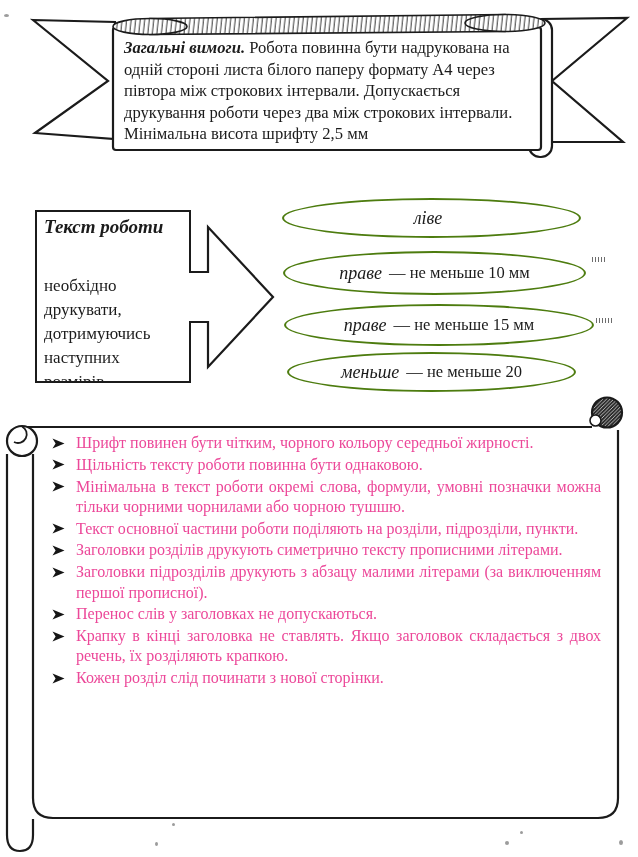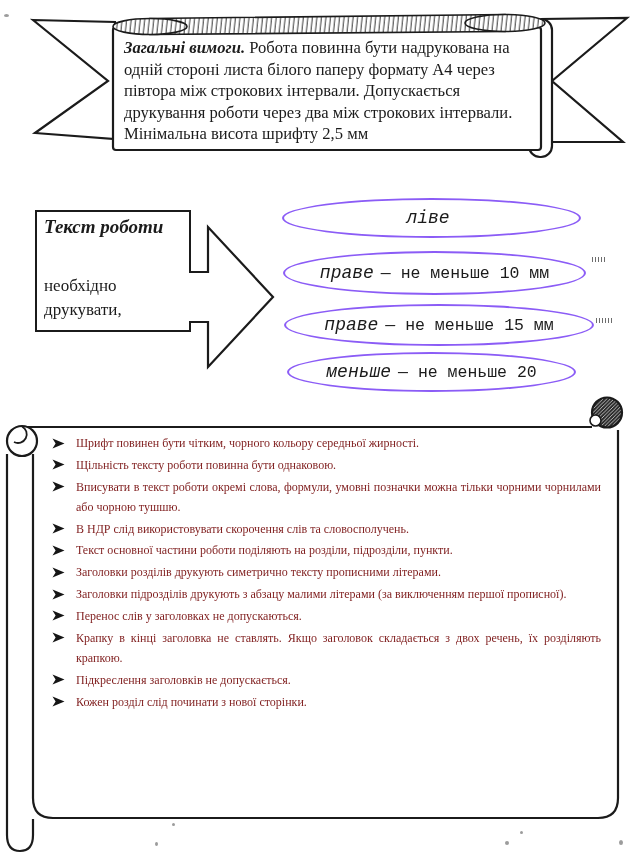--- a/index.html
+++ b/index.html
@@ -6,39 +6,39 @@
   .page{position:relative;width:638px;height:857px;background:#ffffff;overflow:hidden;
         font-family:"Liberation Serif","DejaVu Serif",serif;color:#1b1b1b;}
   .abs{position:absolute;}
 
   
   .banner-text{left:124px;top:37px;width:420px;font-size:16.6px;line-height:21.6px;
                white-space:pre-line;}
   .lead{font-weight:bold;font-style:italic;margin-top:12px;}
 
   
-  .textbox{left:35px;top:210px;width:156px;height:122px;border:2.2px solid #1b1b1b;
+  .textbox{left:35px;top:210px;width:156px;height:173px;border:2.2px solid #1b1b1b;
            box-sizing:border-box;background:#fff;overflow:hidden;}
   .box-title{font-size:19px;font-weight:bold;font-style:italic;margin:4px 0 3px 7px;white-space:nowrap;}
   .box-lines{font-size:17px;line-height:23.9px;margin-left:7px;white-space:pre-line;margin-top:36px;}
   .arrow-svg{left:189px;top:220px;}
 
-  .oval{position:absolute;border:2px solid #8b5cf6;border-radius:50%;background:#fff;
-        display:flex;align-items:center;justify-content:center;font-size:16.5px;white-space:nowrap;font-family:Liberation Mono, monospace;}
+  .oval{position:absolute;border:2px solid #4d7c0f;border-radius:50%;background:#fff;
+        display:flex;align-items:center;justify-content:center;font-size:16.5px;white-space:nowrap;}
   .mword{font-style:italic;font-size:18px;margin-right:7px;}
   .oval1{left:282px;top:198px;width:295px;height:36px;}
   .oval2{left:283px;top:251px;width:299px;height:40px;}
   .oval3{left:284px;top:304px;width:306px;height:38px;}
   .oval4{left:287px;top:352px;width:285px;height:36px;}
 
   
   .rules{left:52px;top:433px;width:549px;}
   .rule{display:flex;align-items:flex-start;margin-bottom:1.5px;}
   .bullet{flex:0 0 13px;margin:4.5px 11px 0 0;}
-  .rtext{flex:1;font-size:12px;line-height:20.3px;text-align:justify;color:#7f1d1d;}
+  .rtext{flex:1;font-size:16px;line-height:20.3px;text-align:justify;color:#ec4899;}
 
   
   .speck{position:absolute;background:#4a4a4a;border-radius:50%;opacity:.55;}
   .dashes{position:absolute;height:5px;border-radius:0;opacity:.75;
           background:repeating-linear-gradient(90deg,#3c3c3c 0 1px,transparent 1px 3px);}
   .s1{left:4px;top:14px;width:5px;height:3px;}
   .s2{left:592px;top:257px;width:13px;}
   .s3{left:596px;top:318px;width:16px;}
   .s4{left:155px;top:842px;width:3px;height:4px;}
   .s5{left:505px;top:841px;width:4px;height:4px;}
@@ -135,27 +135,21 @@
     <div class="rule">
         <svg class="bullet" width="13" height="11" viewBox="0 0 13 11">
           <path d="M0.5,0.5 L12.5,5.5 L0.5,10.5 L3.6,5.5 Z" fill="#151515"></path>
         </svg>
         <div class="rtext">Щільність тексту роботи повинна бути однаковою.</div>
       </div>
     <div class="rule">
         <svg class="bullet" width="13" height="11" viewBox="0 0 13 11">
           <path d="M0.5,0.5 L12.5,5.5 L0.5,10.5 L3.6,5.5 Z" fill="#151515"></path>
         </svg>
-        <div class="rtext">Вписувати в текст роботи окремі слова, формули, умовні позначки можна тільки чорними чорнилами або чорною тушшю.</div>
-      </div>
-    <div class="rule">
-        <svg class="bullet" width="13" height="11" viewBox="0 0 13 11">
-          <path d="M0.5,0.5 L12.5,5.5 L0.5,10.5 L3.6,5.5 Z" fill="#151515"></path>
-        </svg>
-        <div class="rtext">В НДР слід використовувати скорочення слів та словосполучень.</div>
+        <div class="rtext">Мінімальна в текст роботи окремі слова, формули, умовні позначки можна тільки чорними чорнилами або чорною тушшю.</div>
       </div>
     <div class="rule">
         <svg class="bullet" width="13" height="11" viewBox="0 0 13 11">
           <path d="M0.5,0.5 L12.5,5.5 L0.5,10.5 L3.6,5.5 Z" fill="#151515"></path>
         </svg>
         <div class="rtext">Текст основної частини роботи поділяють на розділи, підрозділи, пункти.</div>
       </div>
     <div class="rule">
         <svg class="bullet" width="13" height="11" viewBox="0 0 13 11">
           <path d="M0.5,0.5 L12.5,5.5 L0.5,10.5 L3.6,5.5 Z" fill="#151515"></path>
@@ -177,26 +171,20 @@
     <div class="rule">
         <svg class="bullet" width="13" height="11" viewBox="0 0 13 11">
           <path d="M0.5,0.5 L12.5,5.5 L0.5,10.5 L3.6,5.5 Z" fill="#151515"></path>
         </svg>
         <div class="rtext">Крапку в кінці заголовка не ставлять. Якщо заголовок складається з двох речень, їх розділяють крапкою.</div>
       </div>
     <div class="rule">
         <svg class="bullet" width="13" height="11" viewBox="0 0 13 11">
           <path d="M0.5,0.5 L12.5,5.5 L0.5,10.5 L3.6,5.5 Z" fill="#151515"></path>
         </svg>
-        <div class="rtext">Підкреслення заголовків не допускається.</div>
-      </div>
-    <div class="rule">
-        <svg class="bullet" width="13" height="11" viewBox="0 0 13 11">
-          <path d="M0.5,0.5 L12.5,5.5 L0.5,10.5 L3.6,5.5 Z" fill="#151515"></path>
-        </svg>
         <div class="rtext">Кожен розділ слід починати з нової сторінки.</div>
       </div>
   </div>
 
   <div class="speck s1"></div>
   <div class="dashes s2"></div>
   <div class="dashes s3"></div>
   <div class="speck s4"></div>
   <div class="speck s5"></div>
   <div class="speck s6"></div>

